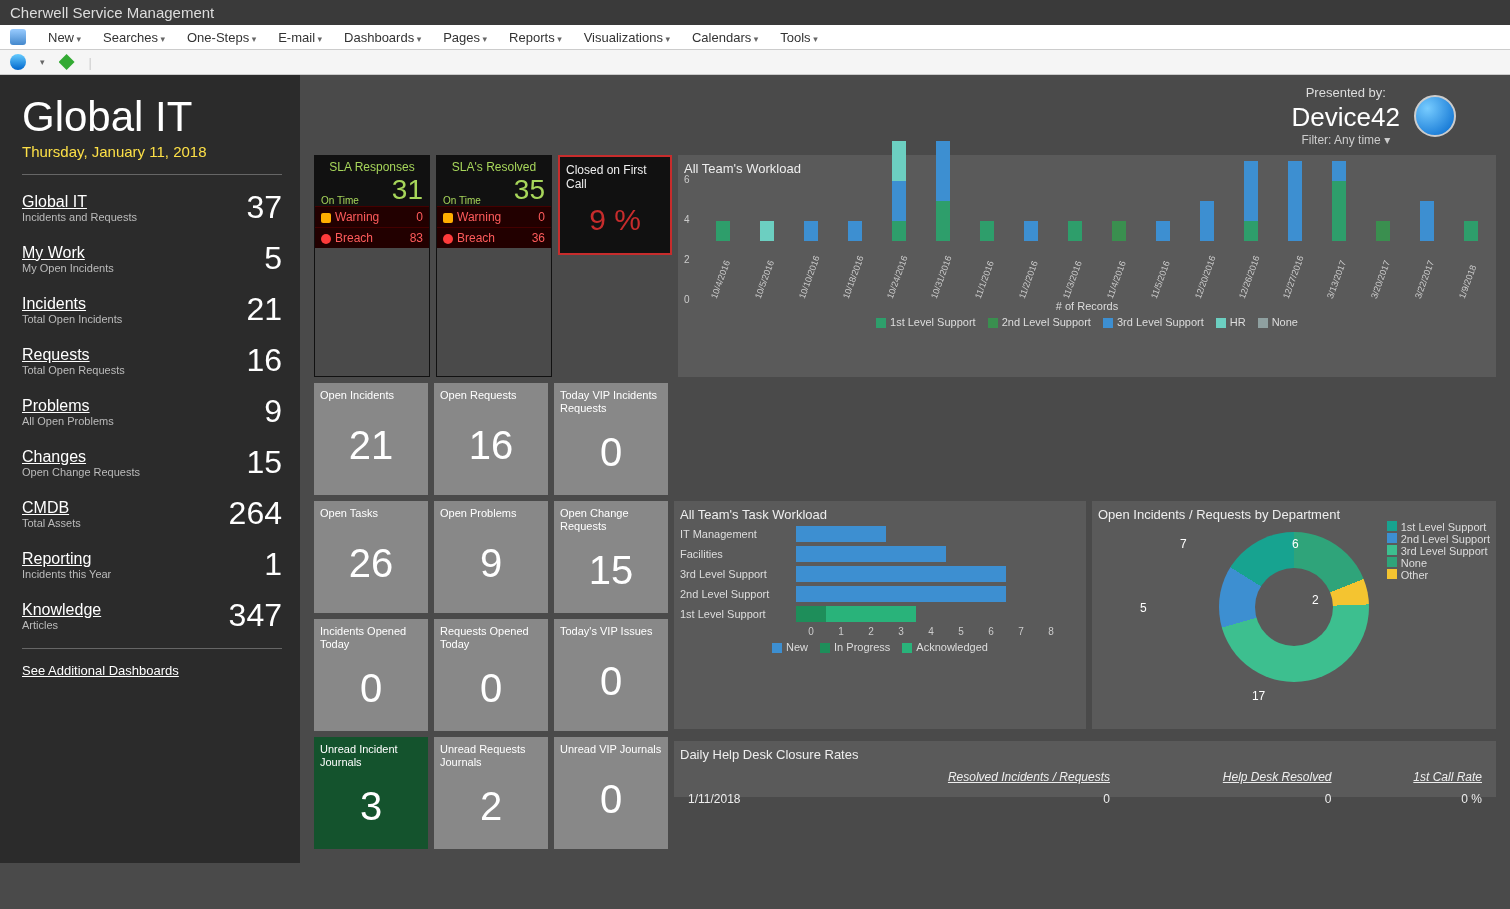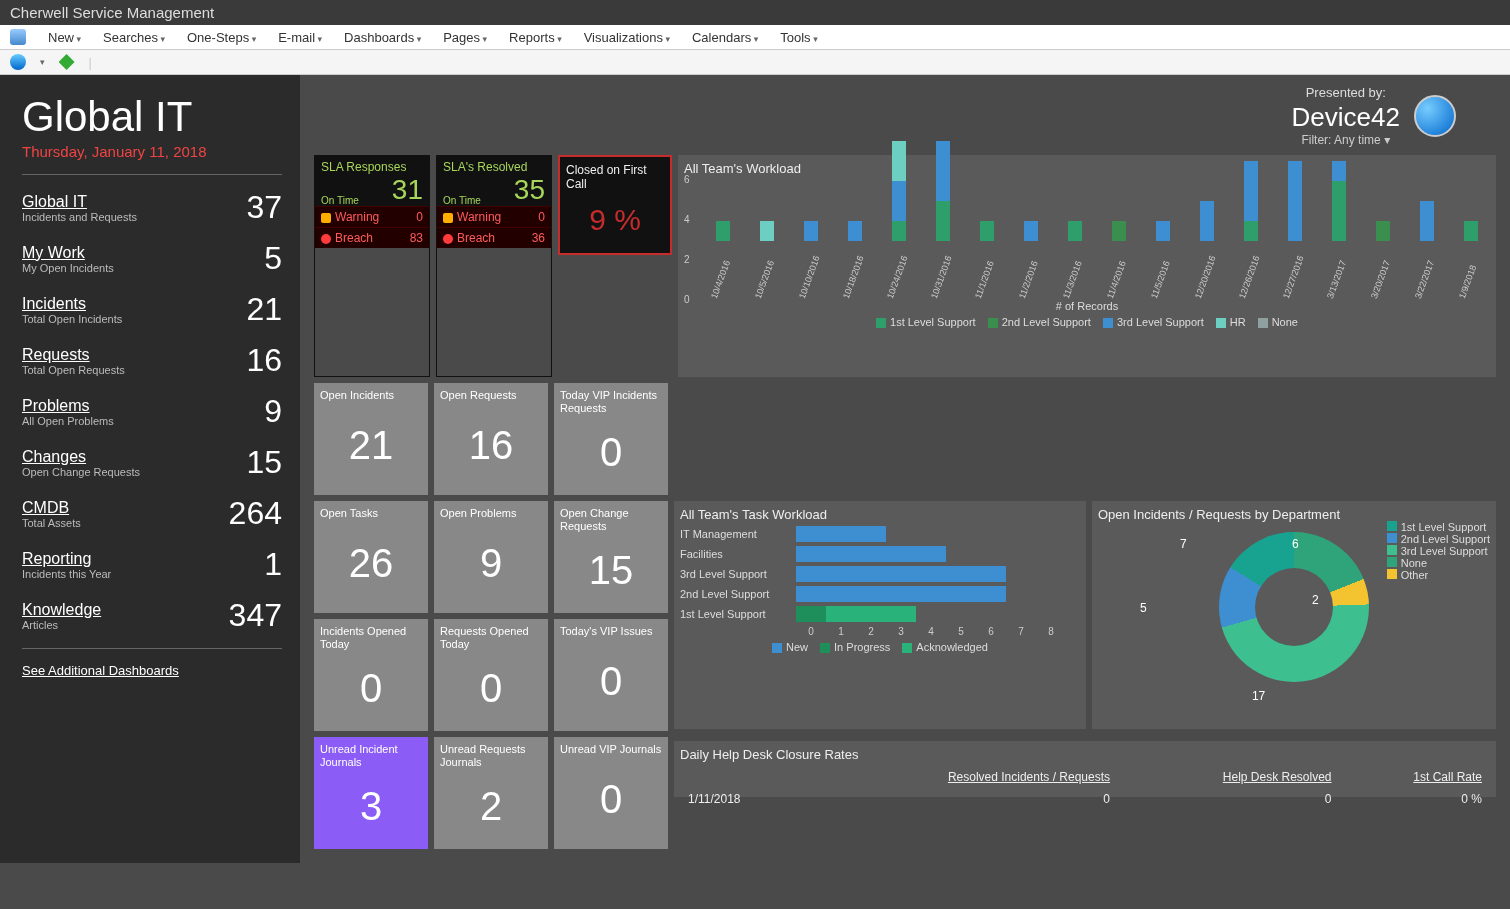--- a/index.html
+++ b/index.html
@@ -6,42 +6,42 @@
 .titlebar{background:#3a3a3a;color:#ddd;padding:4px 10px;font-size:15px;}
 .menubar{background:#fff;color:#333;display:flex;align-items:center;padding:4px 10px;gap:22px;border-bottom:1px solid #ccc;font-size:13px;}
 .menubar .mi{cursor:pointer;}
 .menubar .mi::after{content:" \25BE";font-size:9px;color:#666;}
 .toolbar{background:#f5f5f5;padding:4px 10px;border-bottom:1px solid #ccc;display:flex;gap:14px;align-items:center;}
 .toolbar .tb{width:16px;height:16px;border-radius:50%;background:linear-gradient(#6cf,#06c);}
 .toolbar .tb2{width:16px;height:16px;background:#3a3;}
 .dash{display:flex;height:calc(100% - 72px);}
 .sidebar{width:300px;background:#2b2b2b;padding:18px 18px 18px 22px;box-sizing:border-box;}
 .sidebar h1{margin:0;font-weight:300;font-size:42px;color:#fff;}
-.sidebar .date{font-size:15px;color:#ef4444;margin-top:2px;}
+.sidebar .date{font-size:15px;color:#fde047;margin-top:2px;}
 .sidebar hr{border:none;border-top:1px solid #666;margin:14px 0;}
 .navrow{display:flex;justify-content:space-between;align-items:center;margin:6px 0 14px;}
 .navrow .lbl{font-size:16px;text-decoration:underline;color:#fff;}
 .navrow .sub{font-size:11px;color:#bbb;display:block;text-decoration:none;}
 .navrow .val{font-size:32px;font-weight:300;color:#fff;min-width:70px;text-align:right;}
 .seeall{text-decoration:underline;color:#fff;font-size:13px;margin-top:37px;}
 .main{flex:1;padding:10px 14px 14px;overflow:auto;}
 .header-right{display:flex;justify-content:flex-end;align-items:center;gap:14px;margin-bottom:8px; padding-right:40px;}
 .header-right .pres{color:#ddd;font-size:13px;margin-bottom:2px;}
 .header-right .brand{font-size:26px;font-weight:300;color:#fff;}
 .header-right .filter{font-size:12px;color:#ccc;}
 .logo-circle{width:38px;height:38px;border-radius:50%;background:radial-gradient(circle at 30% 30%,#7cf,#06c);border:2px solid #ccc;}
 .row{display:flex;gap:6px;margin-bottom:6px;}
 .tile{width:114px;height:112px;background:#888;padding:6px;box-sizing:border-box;color:#fff;display:flex;flex-direction:column;}
 .tile .tl{font-size:11px;line-height:13px;flex:0;}
 .tile .tv{flex:1;display:flex;align-items:center;justify-content:center;font-size:40px;font-weight:300;}
-.tile.red{background:#8b5cf6;}
+.tile.red{background:#14532d;}
 .sla{width:114px;border:1px solid #111;}
 .sla .top{background:#111;height:42px;padding:4px 6px;display:flex;flex-direction:column;justify-content:space-between;}
 .sla .top .r{display:flex;justify-content:space-between;align-items:flex-end;}
-.sla .ttl{color:#a7d65a;font-size:12px;}
+.sla .ttl{color:#a7d65a;font-size:12px;text-align:center;}
 .sla .ontime{color:#a7d65a;font-size:10px;}
 .sla .big{color:#a7d65a;font-size:28px;font-weight:300;}
 .sla .bot{background:#200;}
 .sla .bot .r{display:flex;justify-content:space-between;padding:3px 6px;color:#ff5b5b;font-size:12px;border-top:1px solid #400;}
 .sla .bot .r span:first-child::before{content:"";display:inline-block;width:10px;height:10px;margin-right:4px;vertical-align:middle;}
 .sla .bot .warn span:first-child::before{background:#ffae00;border-radius:2px;}
 .sla .bot .breach span:first-child::before{background:#ff3b3b;border-radius:50%;}
 .closed{width:114px;height:100px;border:2px solid #c72c2c;background:#111;padding:6px;box-sizing:border-box;color:#c72c2c;}
 .closed .tl{color:#eee;font-size:12px;}
 .closed .tv{font-size:30px;text-align:center;margin-top:12px;}
@@ -74,21 +74,21 @@
 .xaxis-h span{width:30px;text-align:center;}
 .dept{flex:1;height:228px;position:relative;}
 .donut{width:150px;height:150px;border-radius:50%;position:relative;margin:10px auto 0;
  background:conic-gradient(#2fa47a 0 68deg,#f4c430 68deg 88deg,#3dbf8f 88deg 254deg,#3d8fd1 254deg 302deg,#17a390 302deg 360deg);}
 .donut::after{content:"";position:absolute;inset:36px;background:#5a5a5a;border-radius:50%;}
 .dlabel{position:absolute;font-size:12px;color:#fff;}
 .dlegend{position:absolute;right:6px;top:20px;font-size:11px;color:#ddd;}
 .dlegend div::before{content:"";display:inline-block;width:10px;height:10px;margin-right:4px;vertical-align:middle;}
 .closure{height:56px;margin-top:6px;}
 .closure table{width:100%;font-size:12px;color:#eee;border-collapse:collapse;}
-.closure th{text-align:right;text-decoration:underline;font-weight:normal;padding:4px 8px;}
+.closure th{text-align:right;text-decoration:underline;font-weight:normal;padding:4px 8px;font-style:italic;}
 .closure th:first-child,.closure td:first-child{text-align:left;}
 .closure td{text-align:right;padding:4px 8px;}
 .home-icon{width:16px;height:16px;background:linear-gradient(#9cf,#48c);border-radius:3px;}
 </style>
 </head>
 <body>
 
 <div class="titlebar">Cherwell Service Management</div>
 
 <div class="menubar">

